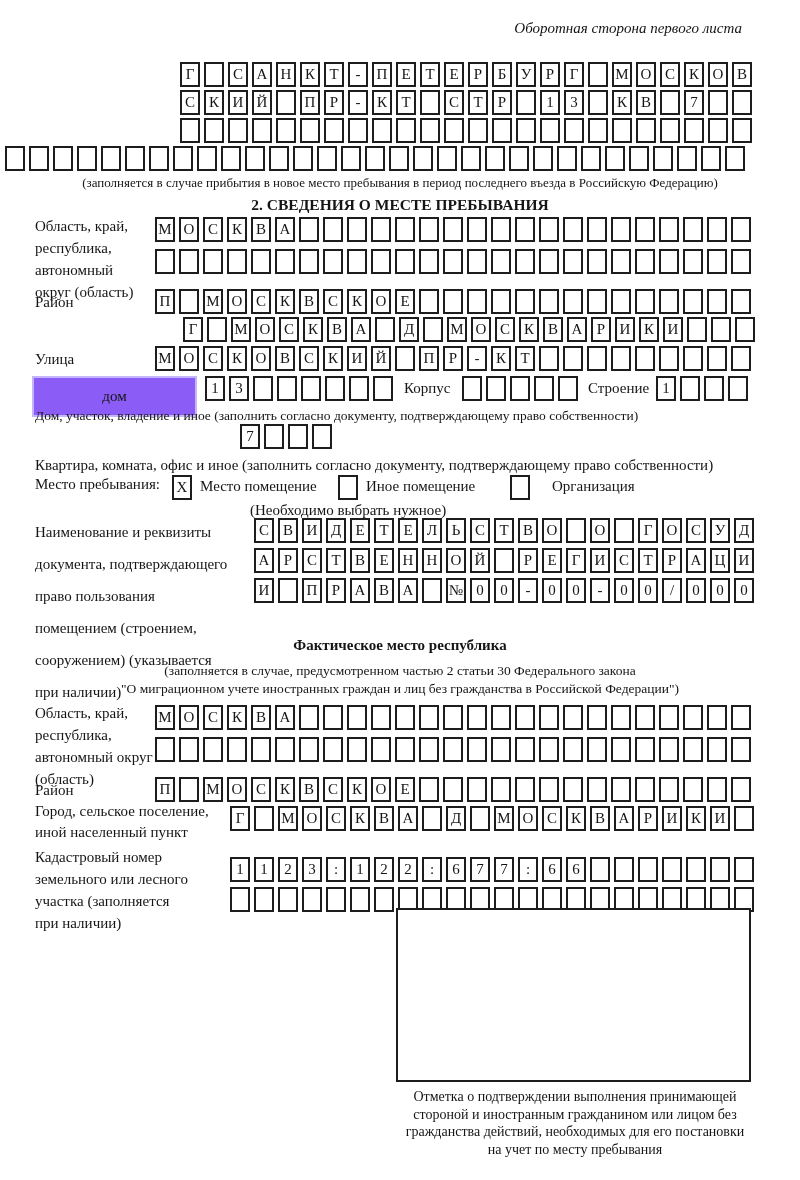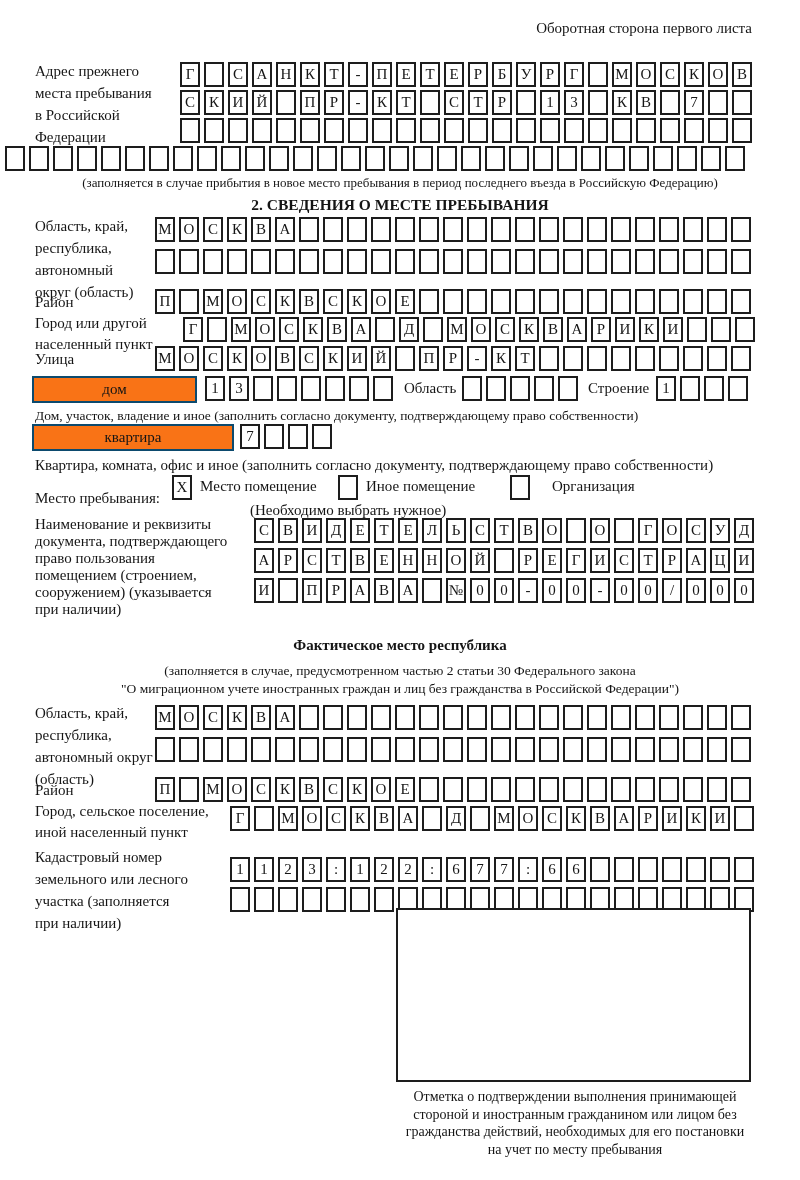--- a/index.html
+++ b/index.html
@@ -12,38 +12,34 @@
   .cap{font-size:13px;white-space:pre-line;}
   .ttl{font-size:15.5px;font-weight:bold;text-align:center;width:100%;}
   .ctr{text-align:center;width:100%;}
   .boxrow{display:flex;gap:4px;}
   .cbox{
     box-sizing:border-box;flex:none;width:20px;height:25px;
     border:2px solid #1d1d1d;background:#fff;
     font-size:15px;line-height:21px;text-align:center;
   }
   .widefield{
-    box-sizing:border-box;border:2px solid #0c4a6e;height:27px;
+    box-sizing:border-box;border:2px solid #c4b5fd;height:41px;
     display:flex;align-items:center;justify-content:center;
-    font-size:15px;background:#f97316;
+    font-size:15px;background:#8b5cf6;
   }
   .inlbl{font-size:15px;}
   .markbox{box-sizing:border-box;border:2px solid #1d1d1d;background:#fff;}
 </style>
 </head>
 <body>
 
 <div class="page">
 
-  <div class="abs" style="top:20px;right:48px;font-size:15px;">Оборотная сторона первого листа</div>
-
-  <div class="abs lbl" style="left:35px;top:60px;">Адрес прежнего
-места пребывания
-в Российской
-Федерации</div>
+  <div class="abs" style="top:20px;right:58px;font-size:15px;font-style:italic;">Оборотная сторона первого листа</div>
+
   <div class="abs boxrow" style="left:180px;top:62px;">
       <span class="cbox">Г</span>
       <span class="cbox"></span>
       <span class="cbox">С</span>
       <span class="cbox">А</span>
       <span class="cbox">Н</span>
       <span class="cbox">К</span>
       <span class="cbox">Т</span>
       <span class="cbox">-</span>
       <span class="cbox">П</span>
@@ -233,22 +229,20 @@
       <span class="cbox"></span>
       <span class="cbox"></span>
       <span class="cbox"></span>
       <span class="cbox"></span>
       <span class="cbox"></span>
       <span class="cbox"></span>
       <span class="cbox"></span>
       <span class="cbox"></span>
     </div>
 
-  <div class="abs lbl" style="left:35px;top:313px;line-height:21px;">Город или другой
-населенный пункт</div>
   <div class="abs boxrow" style="left:183px;top:317px;">
       <span class="cbox">Г</span>
       <span class="cbox"></span>
       <span class="cbox">М</span>
       <span class="cbox">О</span>
       <span class="cbox">С</span>
       <span class="cbox">К</span>
       <span class="cbox">В</span>
       <span class="cbox">А</span>
       <span class="cbox"></span>
@@ -302,56 +296,55 @@
   <div class="abs boxrow" style="left:205px;top:376px;">
       <span class="cbox">1</span>
       <span class="cbox">3</span>
       <span class="cbox"></span>
       <span class="cbox"></span>
       <span class="cbox"></span>
       <span class="cbox"></span>
       <span class="cbox"></span>
       <span class="cbox"></span>
     </div>
-  <div class="abs inlbl" style="left:404px;top:380px;">Область</div>
+  <div class="abs inlbl" style="left:404px;top:380px;">Корпус</div>
   <div class="abs boxrow" style="left:462px;top:376px;">
       <span class="cbox"></span>
       <span class="cbox"></span>
       <span class="cbox"></span>
       <span class="cbox"></span>
       <span class="cbox"></span>
     </div>
   <div class="abs inlbl" style="left:588px;top:380px;">Строение</div>
   <div class="abs boxrow" style="left:656px;top:376px;">
       <span class="cbox">1</span>
       <span class="cbox"></span>
       <span class="cbox"></span>
       <span class="cbox"></span>
     </div>
   <div class="abs cap" style="left:35px;top:408px;font-size:13.5px;text-align:right;">Дом, участок, владение и иное (заполнить согласно документу, подтверждающему право собственности)</div>
 
-  <div class="abs widefield" style="left:32px;top:424px;width:202px;">квартира</div>
   <div class="abs boxrow" style="left:240px;top:424px;">
       <span class="cbox">7</span>
       <span class="cbox"></span>
       <span class="cbox"></span>
       <span class="cbox"></span>
     </div>
   <div class="abs cap" style="left:35px;top:457px;font-size:15px;">Квартира, комната, офис и иное (заполнить согласно документу, подтверждающему право собственности)</div>
 
-  <div class="abs inlbl" style="left:35px;top:490px;">Место пребывания:</div>
+  <div class="abs inlbl" style="left:35px;top:476px;">Место пребывания:</div>
   <span class="abs cbox" style="left:172px;top:475px;">X</span>
   <div class="abs inlbl" style="left:200px;top:478px;">Место помещение</div>
   <span class="abs cbox" style="left:338px;top:475px;"></span>
   <div class="abs inlbl" style="left:366px;top:478px;">Иное помещение</div>
   <span class="abs cbox" style="left:510px;top:475px;"></span>
   <div class="abs inlbl" style="left:552px;top:478px;">Организация</div>
   <div class="abs cap" style="left:250px;top:502px;font-size:15px;">(Необходимо выбрать нужное)</div>
 
-  <div class="abs lbl" style="left:35px;top:516px;line-height:17px;">Наименование и реквизиты
+  <div class="abs lbl" style="left:35px;top:516px;line-height:32px;">Наименование и реквизиты
 документа, подтверждающего
 право пользования
 помещением (строением,
 сооружением) (указывается
 при наличии)</div>
   <div class="abs boxrow" style="left:254px;top:518px;">
       <span class="cbox">С</span>
       <span class="cbox">В</span>
       <span class="cbox">И</span>
       <span class="cbox">Д</span>

